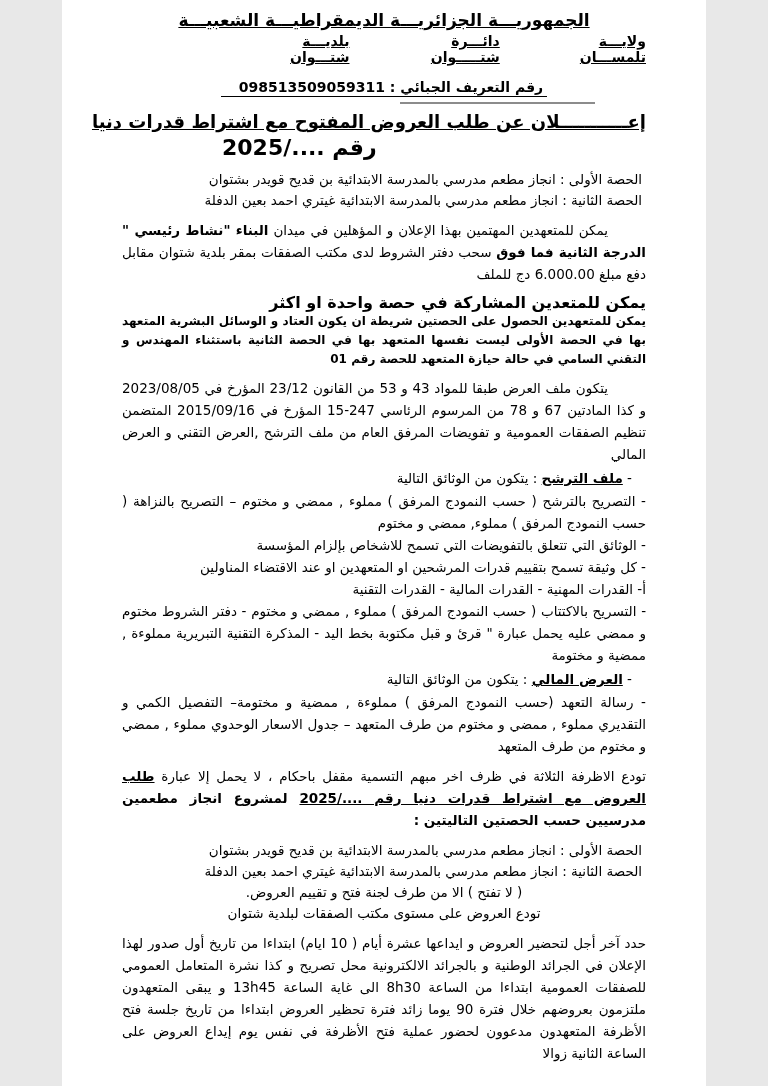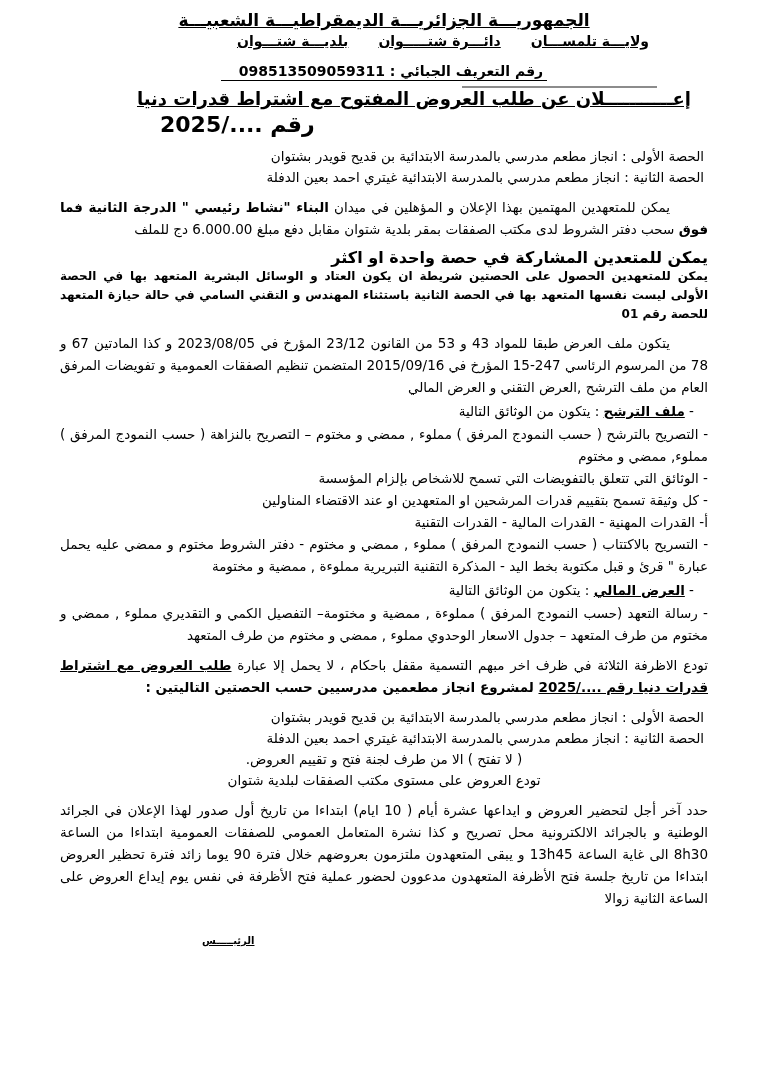--- a/index.html
+++ b/index.html
@@ -1,31 +1,31 @@
 <!DOCTYPE html>
 <html lang="ar" dir="rtl"><head>
 <meta charset="utf-8">
 <style>
   html,body { margin:0; padding:0; background:#e8e8e8; }
   .page {
-    width:768px; height:1086px; margin:0 auto; background:#ffffff;
+    width:644px; height:1086px; margin:0 auto; background:#ffffff;
     box-sizing:border-box; padding:10px 60px 0 60px;
     direction:rtl; color:#000;
     font-family:"DejaVu Sans", sans-serif;
     font-size:13.5px; overflow:hidden;
   }
   .hdr-republic { text-align:center; font-weight:bold; font-size:17px; text-decoration:underline; }
   .hdr-admin { display:flex; justify-content:center; gap:30px; font-weight:bold; font-size:14px;
                padding-left:118px; margin-top:3px; }
   .hdr-admin span { text-decoration:underline; }
   .tax { text-align:center; margin-top:14px; font-weight:bold; font-size:14px; }
   .tax span { border-bottom:1.5px solid #000; padding:0 4px 1px 18px; }
   .rule { width:195px; height:2px; background:#8c8c8c; margin:7px 51px 0 auto; }
   .title1 { text-align:center; font-weight:bold; font-size:18px; text-decoration:underline;
-            padding-left:60px; white-space:nowrap; }
+            margin-top:7px; padding-left:60px; white-space:nowrap; }
   .title2 { text-align:left; font-weight:bold; font-size:22px; padding-left:100px; margin-top:3px; }
   .para { text-align:justify; line-height:22px; margin:8px 0 0 0; }
   .indent { text-indent:38px; }
   .lots { margin-top:9px; line-height:21px; padding-right:4px; }
   .bnote1 { font-weight:bold; font-size:16px; margin-top:8px; line-height:19px; }
   .bnote2 { font-weight:bold; font-size:12px; text-align:justify; line-height:19px; }
   .heading { line-height:23px; padding-right:14px; margin-top:2px; }
   .heading .ht { font-weight:bold; text-decoration:underline; }
   .item { text-align:justify; line-height:22px; }
   .b { font-weight:bold; }

